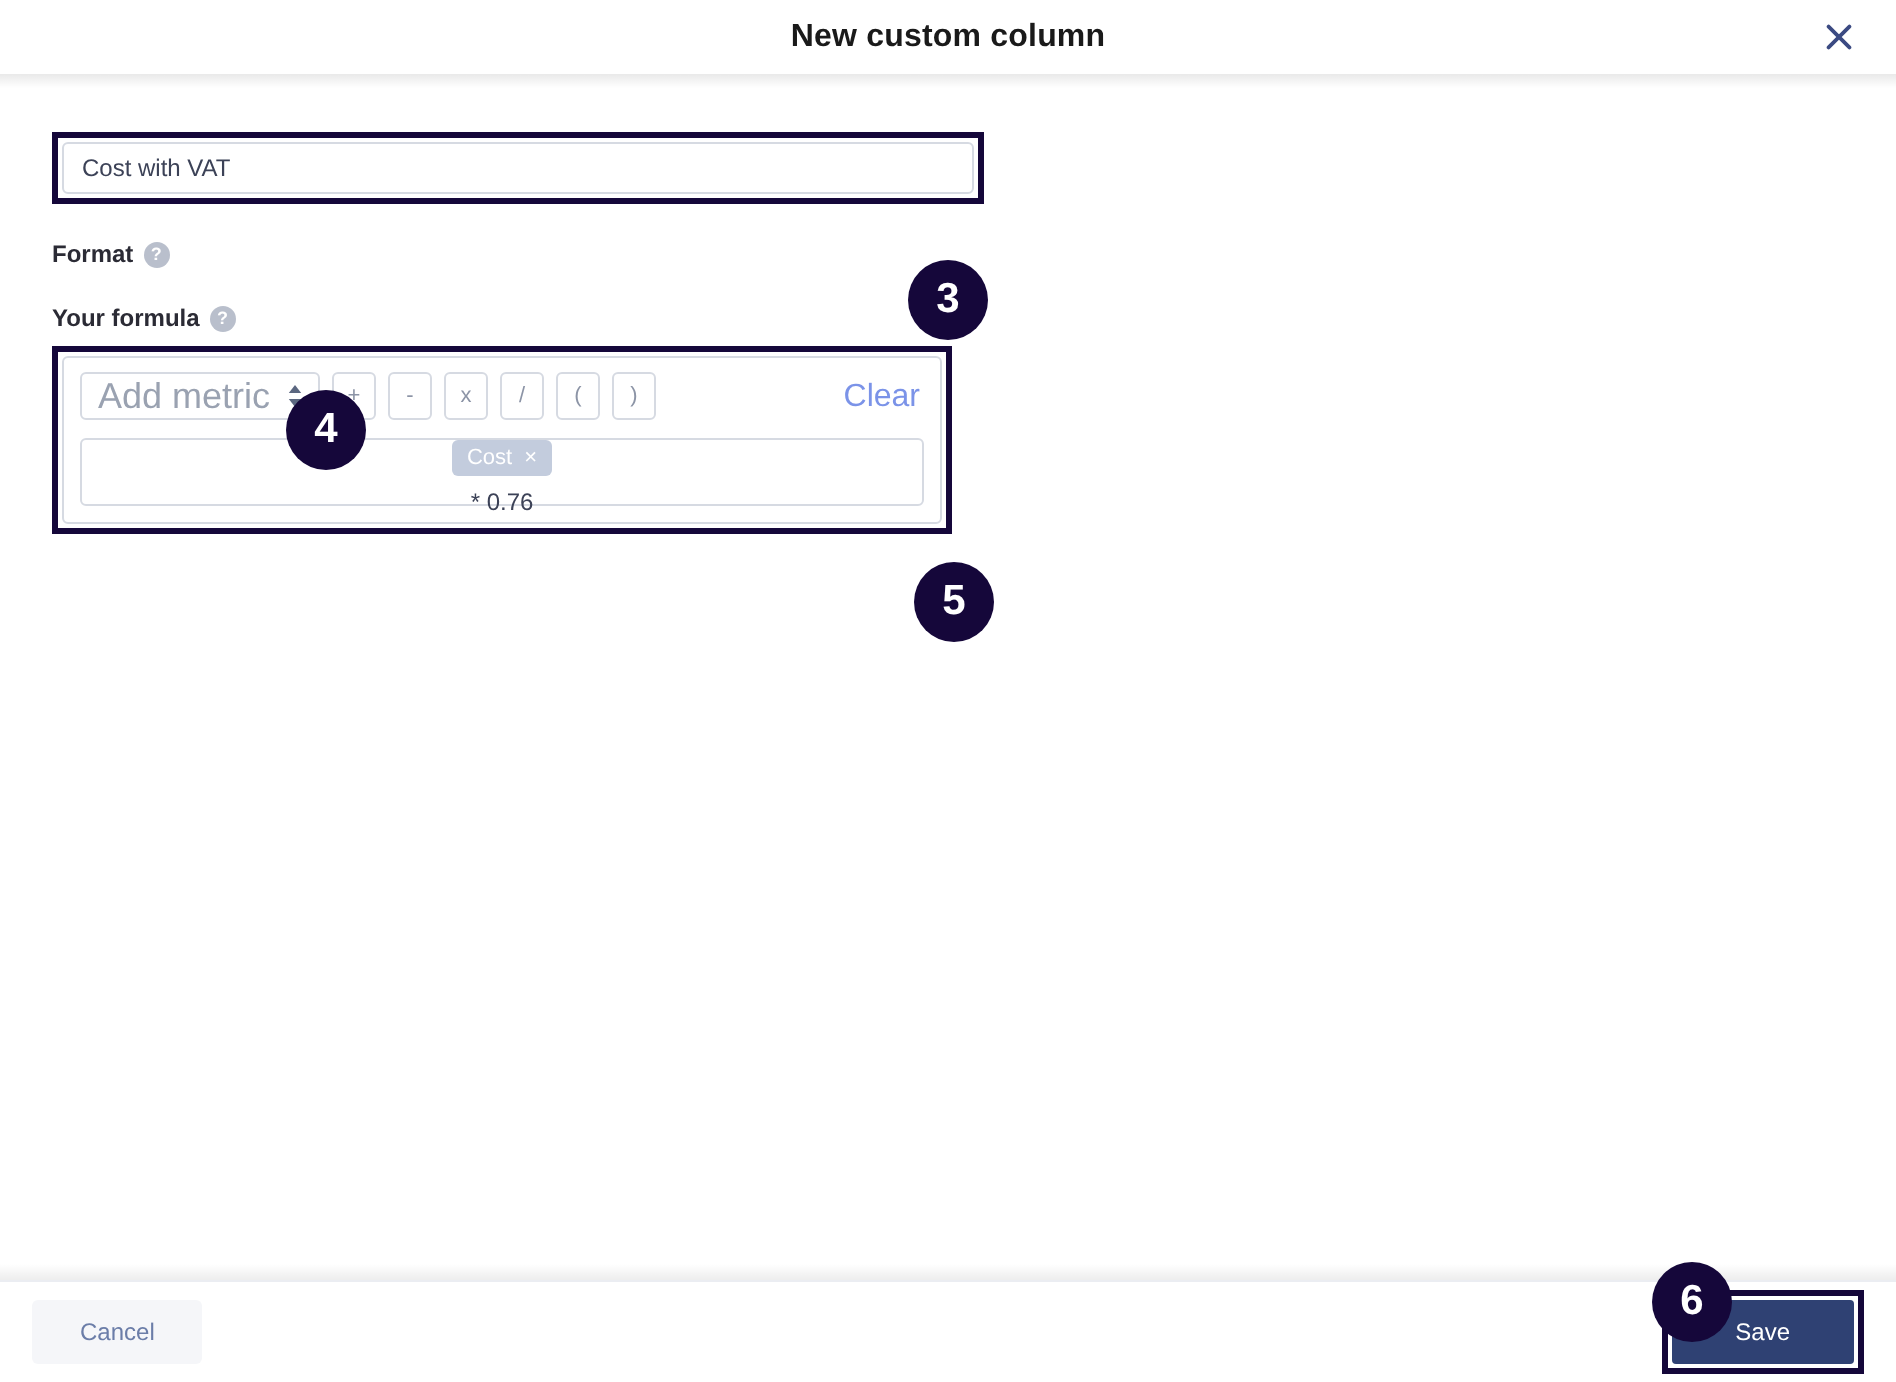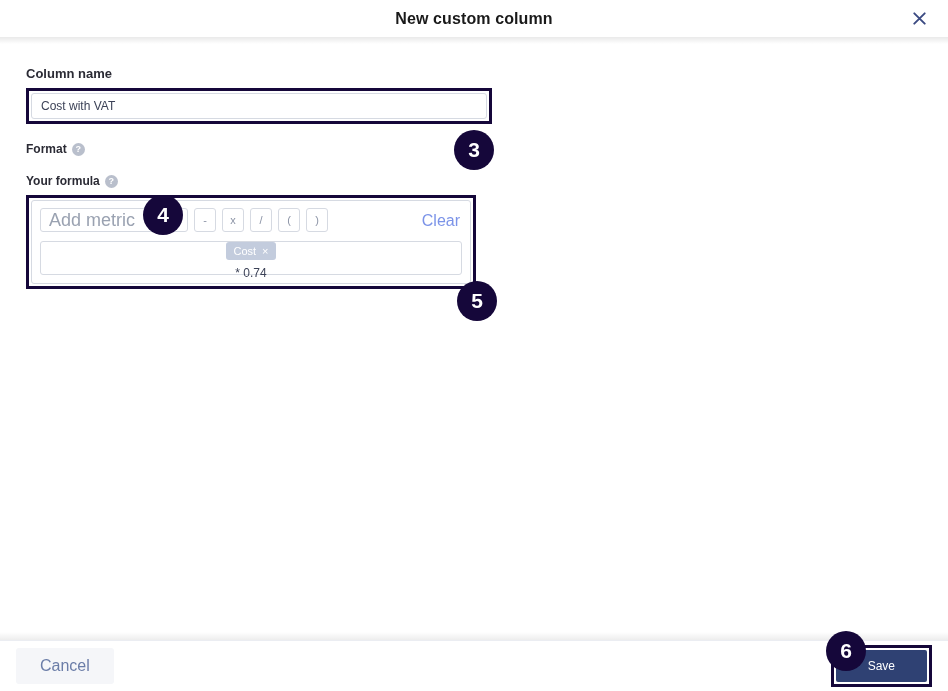--- a/index.html
+++ b/index.html
@@ -254,21 +254,21 @@
     display: flex;
     align-items: center;
     justify-content: space-between;
     padding: 0 16px;
   }
   .btn-cancel {
     background: #f5f6f9;
     border: none;
     border-radius: 3px;
     color: #6b7da8;
-    font-size: 16px;
+    font-size: 12px;
     font-family: "Liberation Sans", sans-serif;
     padding: 9px 24px;
     cursor: pointer;
   }
   .save-wrap {
     border: 3px solid #15073a;
     padding: 2px;
     background: #ffffff;
     display: inline-block;
   }
@@ -295,21 +295,20 @@
         <path d="M1.3 1.3 L11.7 11.7 M11.7 1.3 L1.3 11.7" stroke="#3b4a82" stroke-width="1.9" stroke-linecap="round"></path>
       </svg>
     </span>
   </button>
 </div>
 <div class="header-shadow"></div>
 
 <div class="modal-body">
 
   <div class="field-group">
-    <div class="field-label">Column name</div>
     <div class="hl hl-name">
       <input class="text-input" type="text" value="Cost with VAT" style="">
     </div>
   </div>
 
   <div class="field-group">
     <div class="field-label normal-weight">
       <span>Format</span>
       <span class="help-icon">?</span>
     </div>
@@ -344,21 +343,21 @@
           <button class="op-btn">)</button>
 
           <span class="clear-link">Clear</span>
         </div>
 
         <div class="formula-canvas">
           <span class="metric-chip">
             <span>Cost</span>
             <span class="chip-remove">×</span>
           </span>
-          <span class="formula-text">* 0.74</span>
+          <span class="formula-text">* 0.76</span>
         </div>
 
       </div>
     </div>
   </div>
 
   <div class="badge" id="badge-3">3</div>
   <div class="badge" id="badge-4">4</div>
   <div class="badge" id="badge-5">5</div>
 </div>

